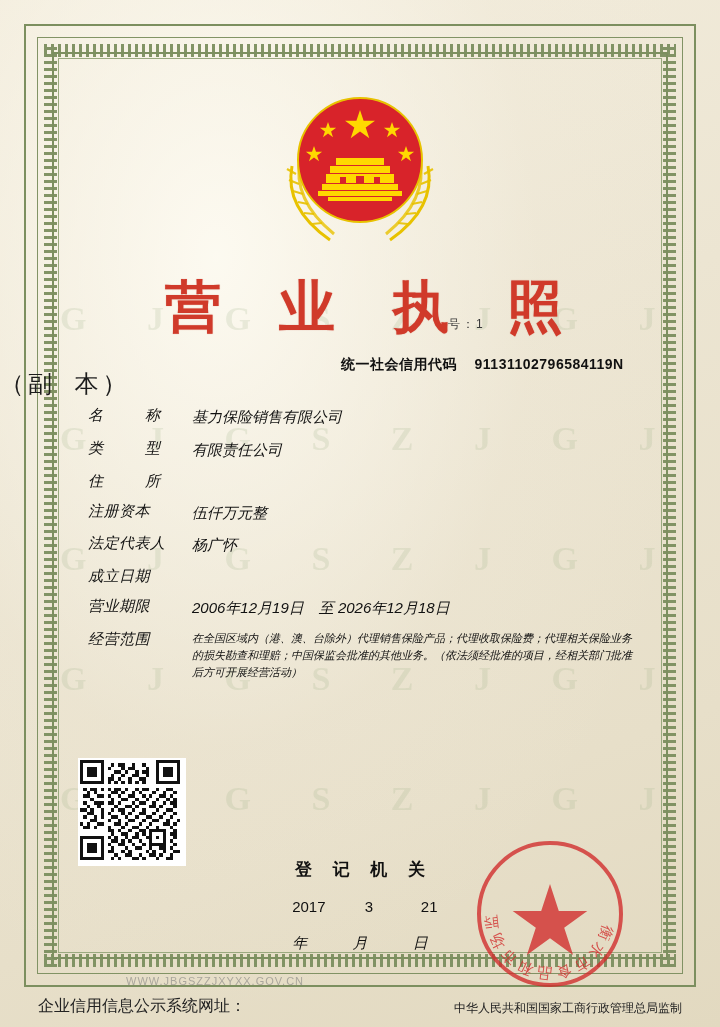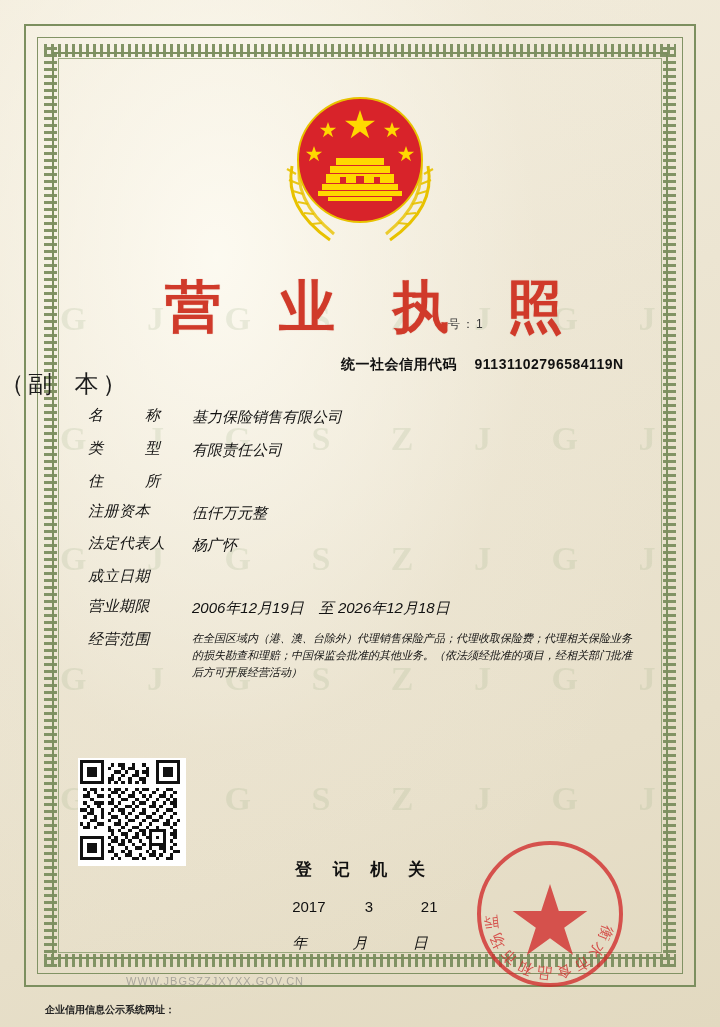--- a/index.html
+++ b/index.html
@@ -218,25 +218,24 @@
     position: absolute;
     left: 474px;
     top: 838px;
     width: 152px;
     height: 152px;
     opacity: 0.78;
   }
 
   .footer-left {
     position: absolute;
-    left: 45px;
+    left: 38px;
     bottom: 10px;
-    font-size: 10px;
+    font-size: 16px;
     color: #222;
-    font-weight: bold;
   }
   .footer-right {
     position: absolute;
     right: 38px;
     bottom: 10px;
     font-size: 12px;
     color: #222;
   }
   .footer-url {
     position: absolute;
@@ -590,14 +589,15 @@
         <path id="sealArc" d="M 76,76 m -54,0 a 54,54 0 1,1 108,0" transform="rotate(180 76 76)"></path>
       </defs>
       <text font-size="15" fill="#d12b2b" font-family="&quot;Liberation Serif&quot;, serif" letter-spacing="3">
         <textPath href="#sealArc" startOffset="6%">衡水市食品和市场监督管理局</textPath>
       </text>
     </svg>
   </div>
 
   <div class="footer-url">WWW.JBGSZZJXYXX.GOV.CN</div>
   <div class="footer-left">企业信用信息公示系统网址：</div>
+  <div class="footer-right">中华人民共和国国家工商行政管理总局监制</div>
 
 </div>
 
 </body></html>

